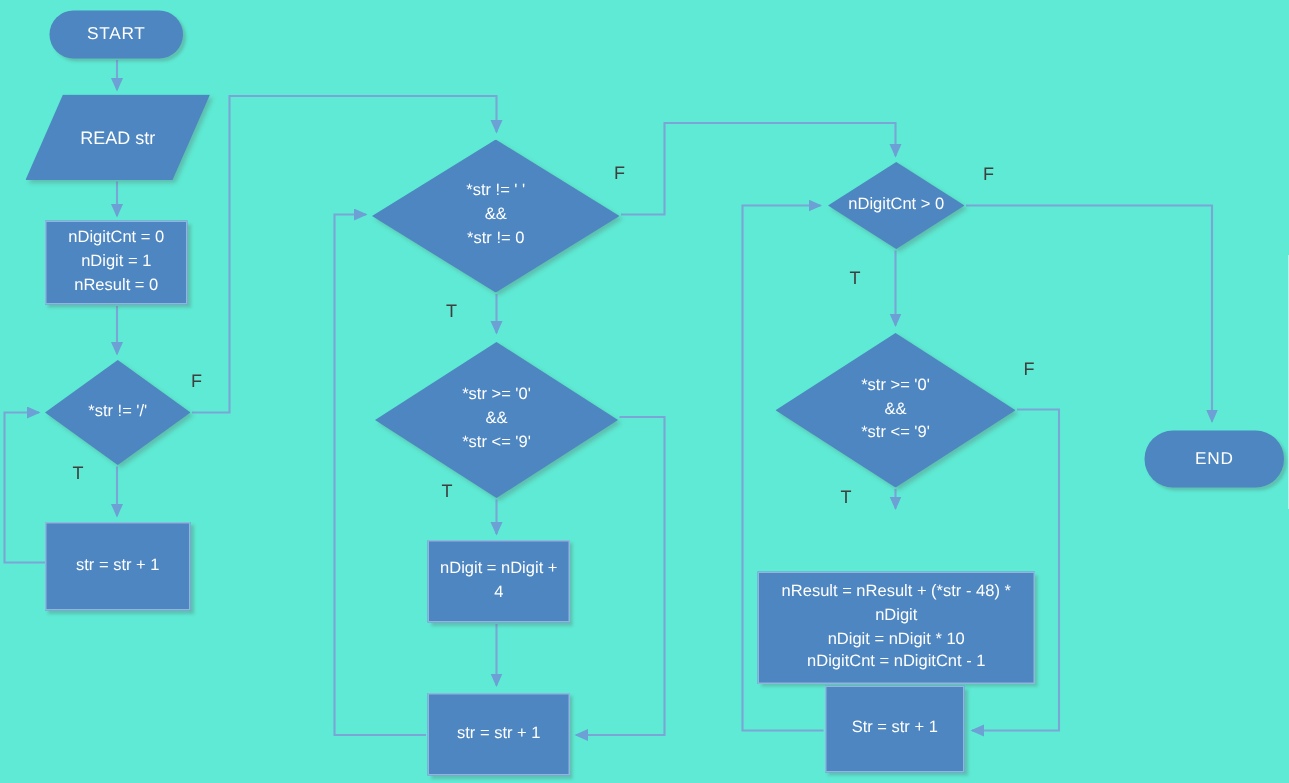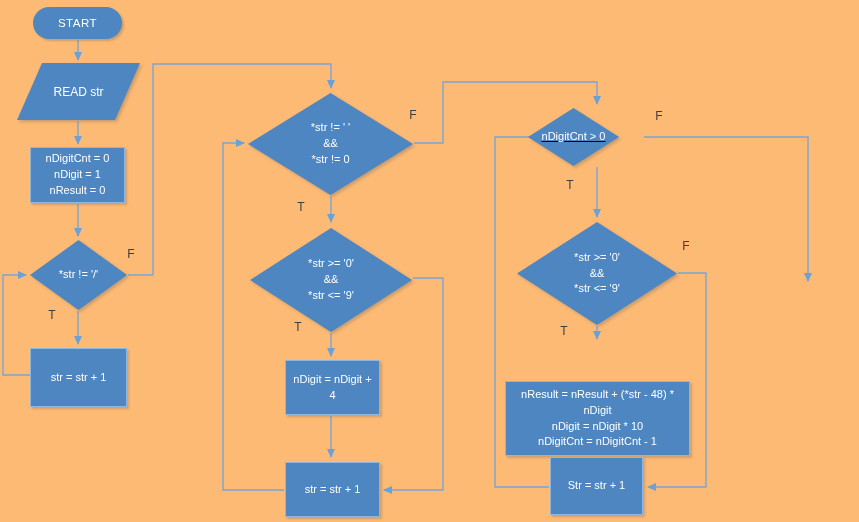--- a/index.html
+++ b/index.html
@@ -1,17 +1,17 @@
 <!DOCTYPE html>
 <html><head>
 <meta charset="utf-8">
 <style>
   html,body{margin:0;padding:0;background:#ffffff;}
   #canvas{
-    position:relative;width:859px;height:522px;background:#fdba74;overflow:hidden;
+    position:relative;width:859px;height:522px;background:#5eead4;overflow:hidden;
     font-family:"Liberation Sans", sans-serif;
   }
   #edges{position:absolute;left:0;top:0;width:859px;height:522px;}
   .node{
     position:absolute;display:flex;flex-direction:column;align-items:center;justify-content:center;
     background:#4d86c0;color:#ffffff;font-size:11px;line-height:1.45;text-align:center;
     box-sizing:border-box;
   }
   .node span{display:block;}
   .term{border-radius:17px;box-shadow:2px 2px 2px rgba(90,90,90,.28);font-size:11.5px;letter-spacing:.5px;}
@@ -108,21 +108,21 @@
   </div>
 
   <div class="node proc" style="left:285px;top:360px;width:95px;height:55px;">
     <span>nDigit = nDigit + 4</span>
   </div>
 
   <div class="node proc" style="left:285px;top:462px;width:95px;height:55px;">
     <span>str = str + 1</span>
   </div>
 
-  <div class="dwrap" style="left:528px;top:108px;width:91px;height:58px;text-decoration:underline;">
+  <div class="dwrap" style="left:552px;top:108px;width:91px;height:58px;">
     <div class="diamond">
       <span>nDigitCnt &gt; 0</span>
     </div>
   </div>
 
   <div class="dwrap" style="left:517px;top:222px;width:160px;height:103px;">
     <div class="diamond">
       <span>*str &gt;= '0'</span>
       <span>&amp;&amp;</span>
       <span>*str &lt;= '9'</span>
@@ -132,20 +132,23 @@
   <div class="node proc" style="left:505px;top:343px;width:185px;height:75px;margin-top:38px;">
     <span>nResult = nResult + (*str - 48) * nDigit</span>
     <span>nDigit = nDigit * 10</span>
     <span>nDigitCnt = nDigitCnt - 1</span>
   </div>
 
   <div class="node proc" style="left:550px;top:457px;width:93px;height:58px;">
     <span>Str = str + 1</span>
   </div>
 
+  <div class="node term" style="left:763px;top:287px;width:93px;height:38px;border-radius:19px;">
+    <span>END</span>
+  </div>
 
   <div class="blabel" style="left:124px;top:247px;">F</div>
   <div class="blabel" style="left:45px;top:308px;">T</div>
   <div class="blabel" style="left:406px;top:108px;">F</div>
   <div class="blabel" style="left:294px;top:200px;">T</div>
   <div class="blabel" style="left:291px;top:320px;">T</div>
   <div class="blabel" style="left:652px;top:109px;">F</div>
   <div class="blabel" style="left:563px;top:178px;">T</div>
   <div class="blabel" style="left:679px;top:239px;">F</div>
   <div class="blabel" style="left:557px;top:324px;">T</div>

